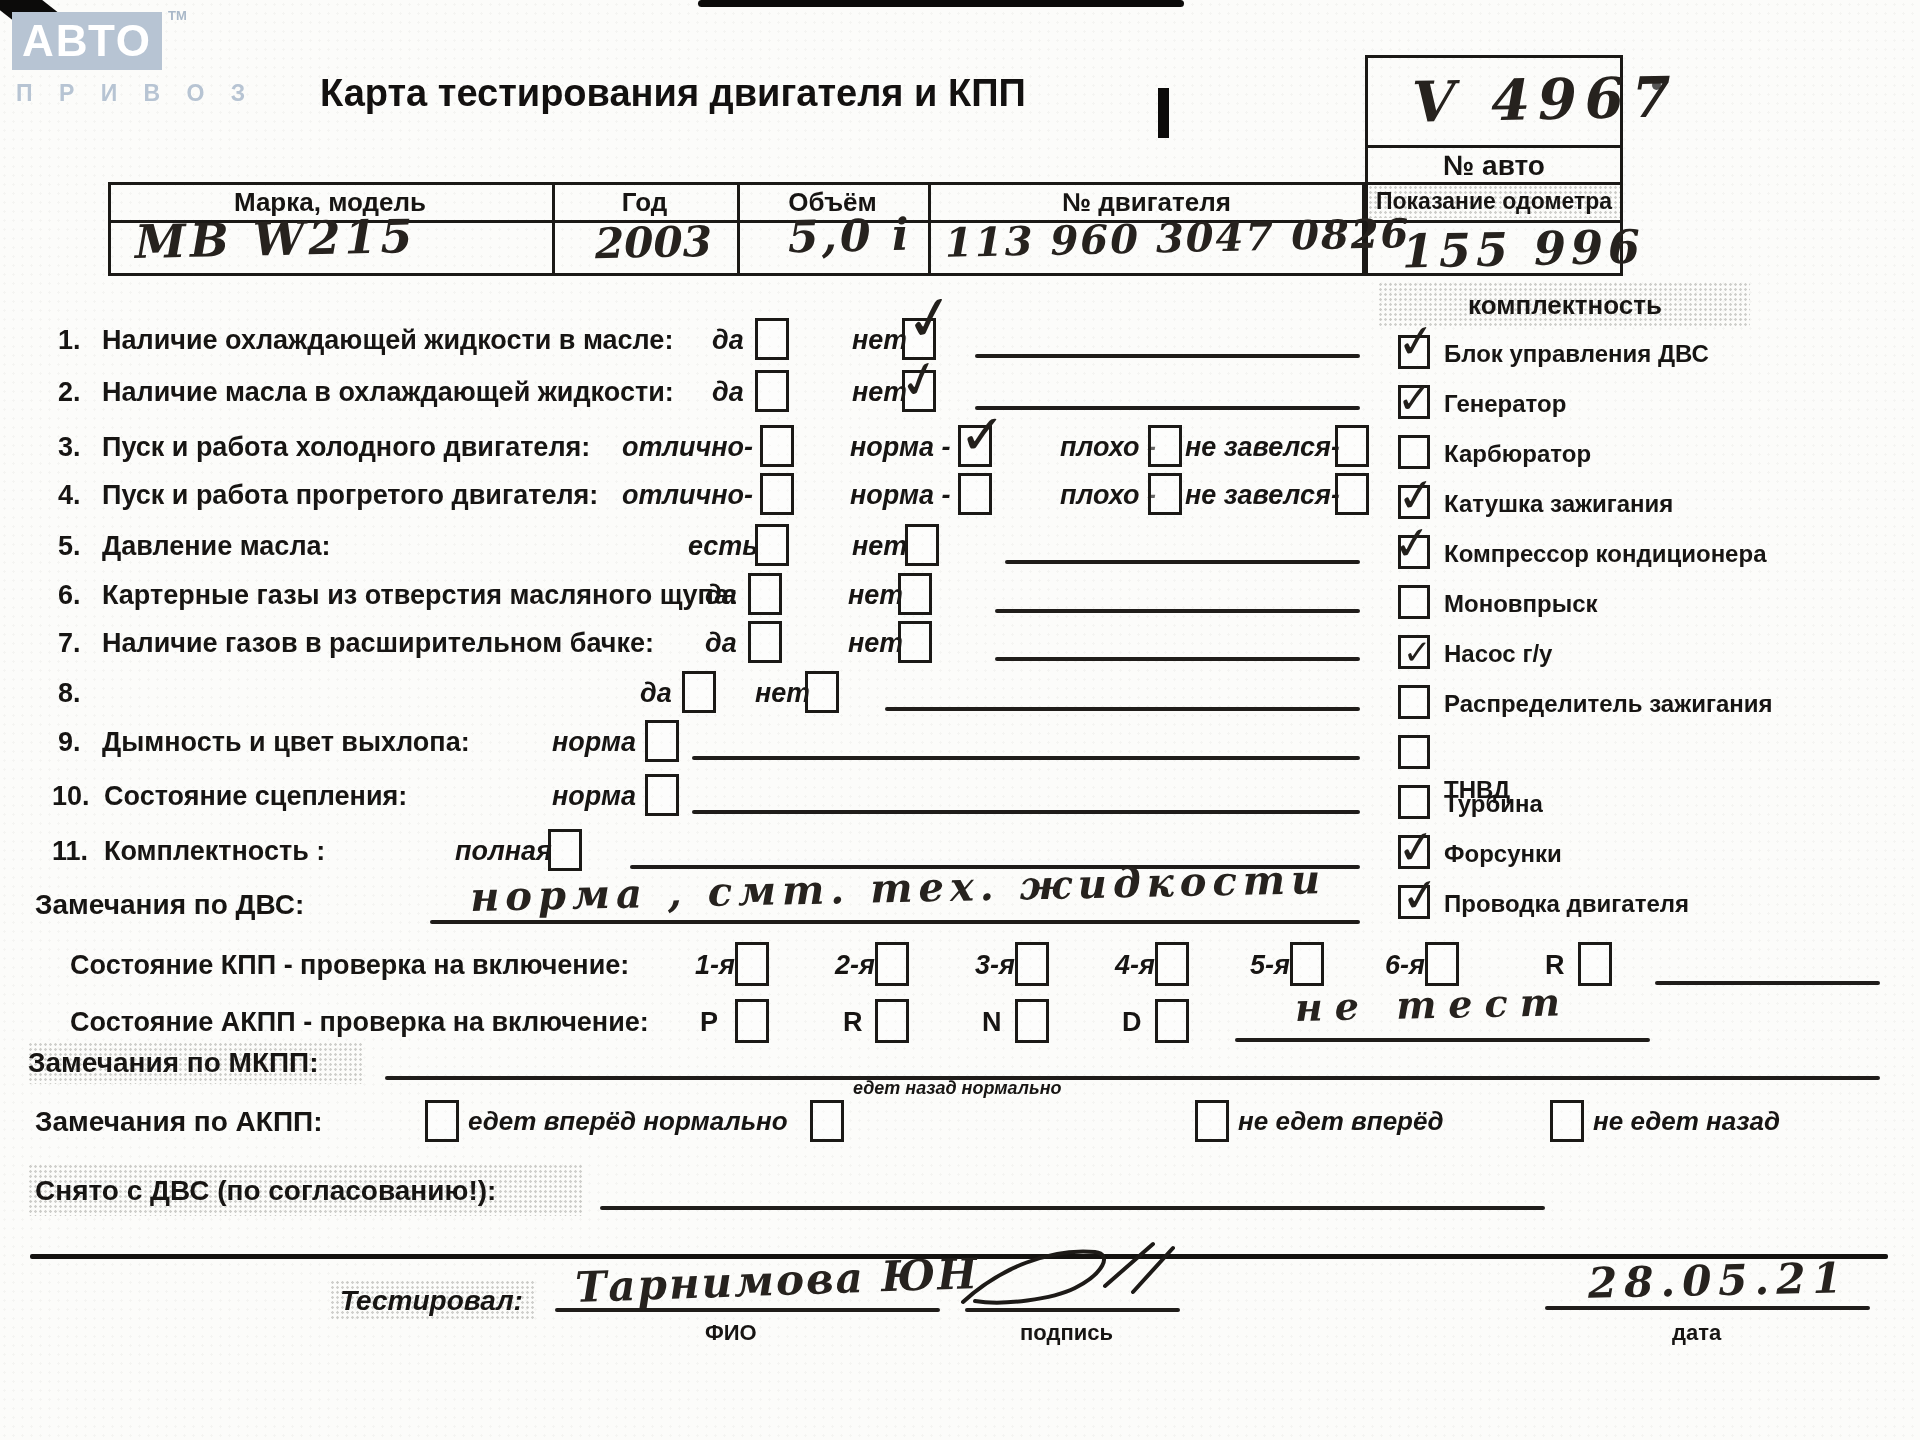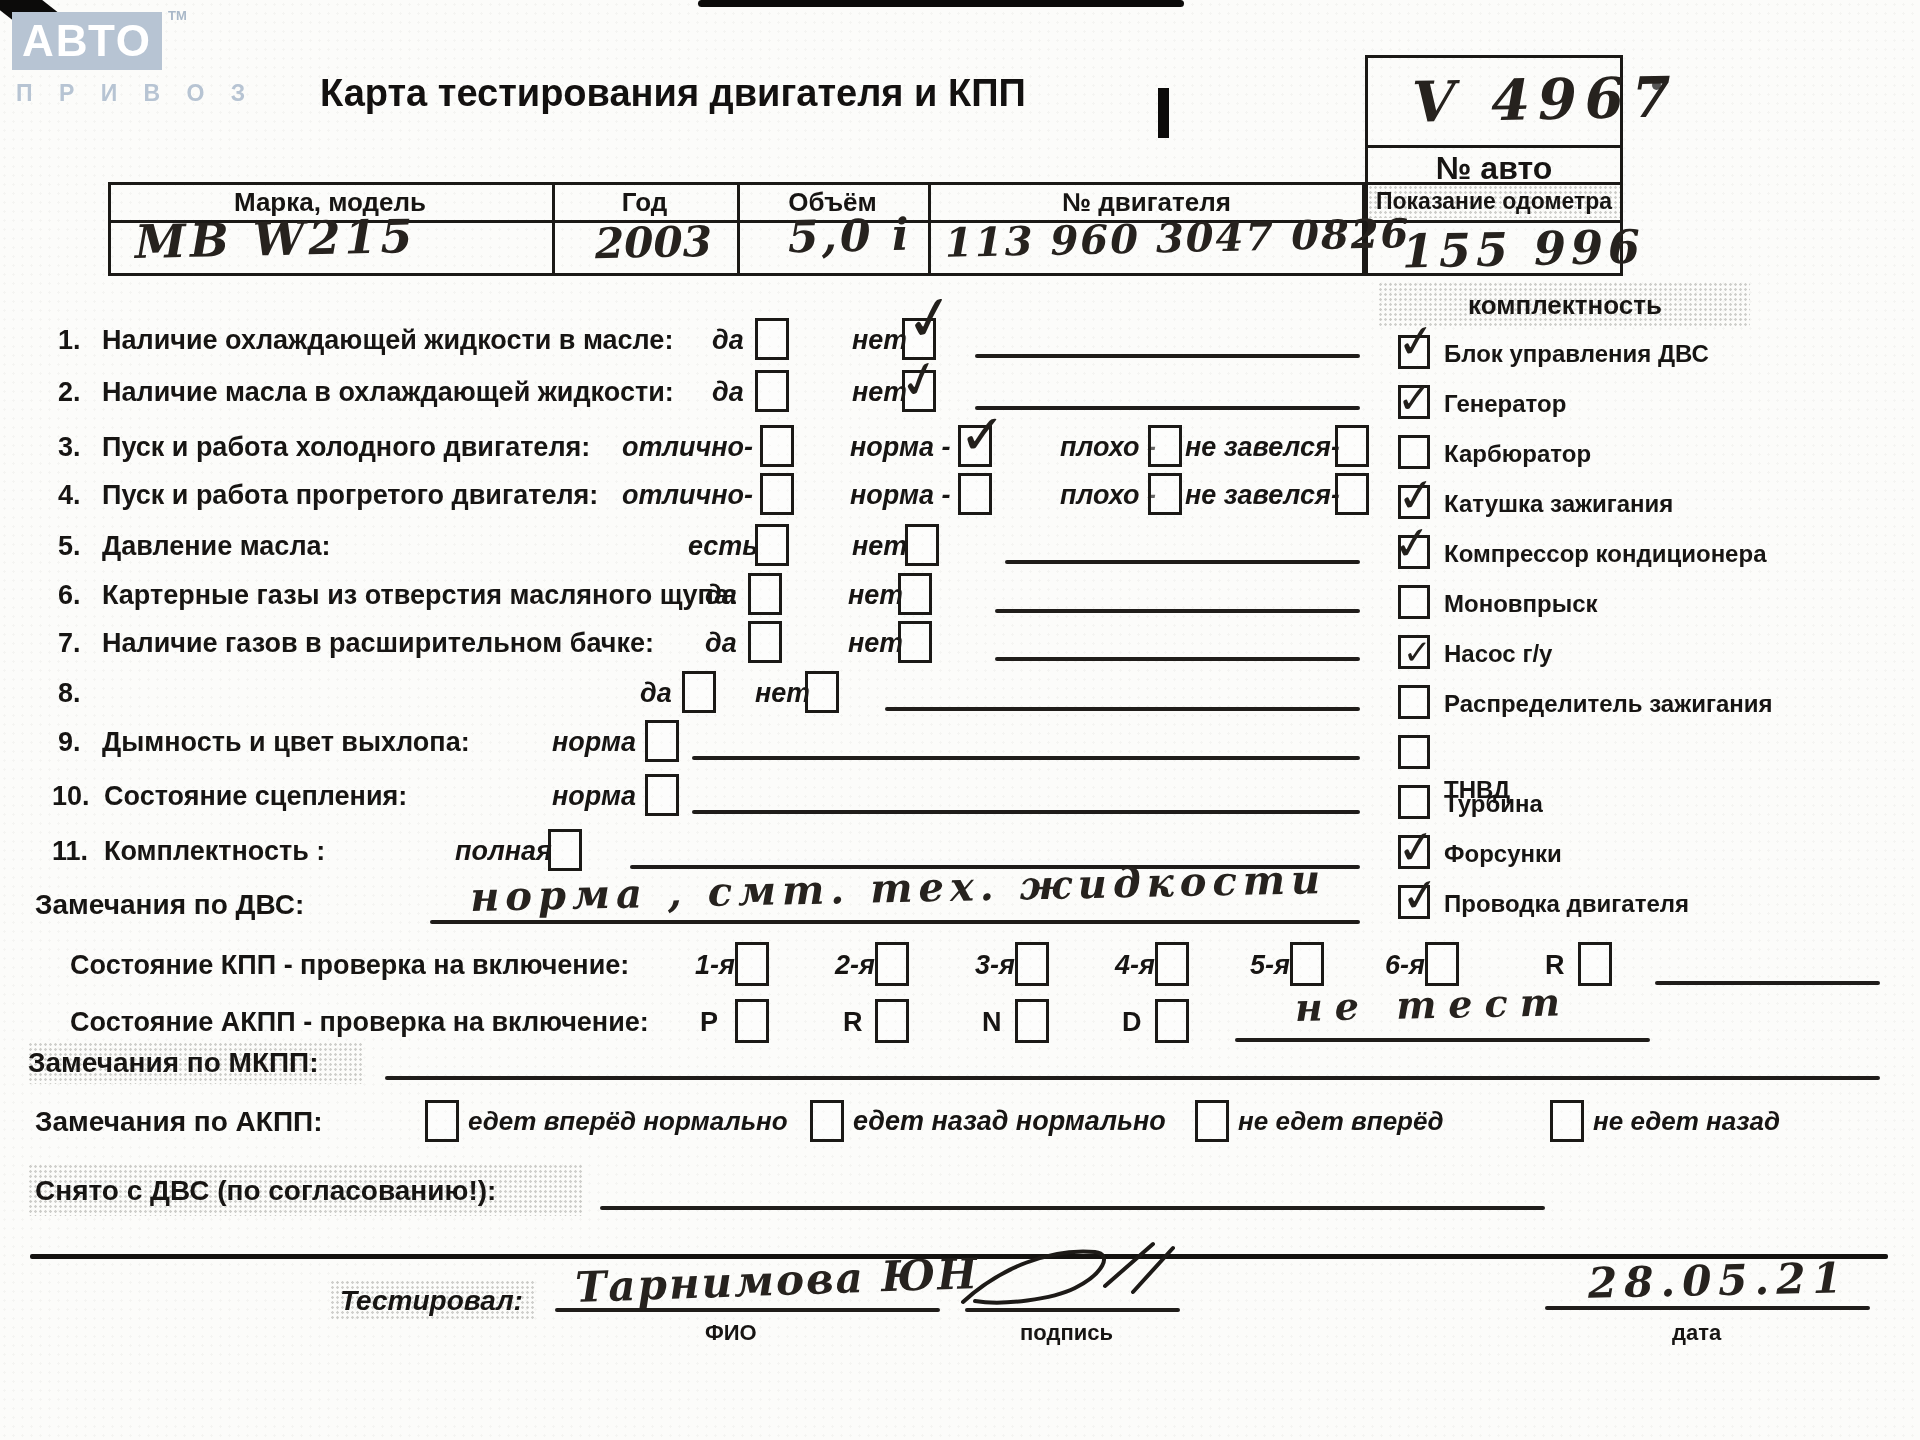--- a/index.html
+++ b/index.html
@@ -45,21 +45,21 @@
   <span style="position:absolute;left:168px;top:8px;font-size:13px;font-weight:700;color:#a9b8c8">ТМ</span>
   <span style="position:absolute;left:16px;top:80px;font-size:23px;font-weight:700;letter-spacing:10px;color:#b7c4d3">П Р И В О З</span>
 
   <span style="position:absolute;left:320px;top:72px;font-size:38px;font-weight:700;color:#131110;white-space:nowrap">Карта тестирования двигателя  и КПП</span>
 
   <div class="rect" style="left:1365px;top:55px;width:258px;height:221px"></div>
   <div class="hline" style="left:1365px;top:145px;width:258px"></div>
   <div class="hline" style="left:1365px;top:182px;width:258px"></div>
   <div class="hline" style="left:1365px;top:220px;width:258px"></div>
   <span class="hw" style="left:1412px;top:66px;font-size:56px;letter-spacing:8px">V 4967</span>
-  <div class="tcell" style="left:1365px;top:150px;width:258px;font-size:32px">№ авто</div>
+  <div class="tcell" style="left:1365px;top:150px;width:258px;font-size:28px">№ авто</div>
   <div class="speckle" style="left:1368px;top:185px;width:252px;height:33px"></div>
   <div class="tcell" style="left:1365px;top:188px;width:258px;font-size:23px">Показание одометра</div>
   <span class="hw" style="left:1402px;top:222px;font-size:46px;letter-spacing:5px">155 996</span>
 
   <div class="rect" style="left:108px;top:182px;width:1257px;height:94px"></div>
   <div class="hline" style="left:108px;top:220px;width:1257px"></div>
   <div class="vline" style="left:552px;top:182px;height:94px"></div>
   <div class="vline" style="left:737px;top:182px;height:94px"></div>
   <div class="vline" style="left:928px;top:182px;height:94px"></div>
   <div class="tcell" style="left:108px;top:187px;width:444px">Марка, модель</div>
@@ -240,21 +240,21 @@
   <div class="wline" style="left:1235px;top:1038px;width:415px"></div>
 
   <div class="speckle" style="left:28px;top:1042px;width:335px;height:42px"></div>
   <span class="sect" style="left:28px;top:1046px">Замечания по МКПП:</span>
   <div class="wline" style="left:385px;top:1076px;width:1495px"></div>
 
   <span class="sect" style="left:35px;top:1105px">Замечания по АКПП:</span>
   <div class="box" style="left:425px;top:1100px"></div>
   <span class="lbl it" style="left:468px;top:1105px;font-size:26px">едет вперёд нормально</span>
   <div class="box" style="left:810px;top:1100px"></div>
-  <span class="lbl it" style="left:853px;top:1105px;font-size:27px">едет назад нормально</span>
+  <span class="lbl it" style="left:853px;top:1072px;font-size:18px">едет назад нормально</span>
   <div class="box" style="left:1195px;top:1100px"></div>
   <span class="lbl it" style="left:1238px;top:1105px;font-size:26px">не едет вперёд</span>
   <div class="box" style="left:1550px;top:1100px"></div>
   <span class="lbl it" style="left:1593px;top:1105px;font-size:26px">не едет назад</span>
 
   <div class="speckle" style="left:28px;top:1164px;width:555px;height:52px"></div>
   <span class="sect" style="left:35px;top:1174px">Снято с ДВС (по согласованию!):</span>
   <div class="wline" style="left:600px;top:1206px;width:945px"></div>
 
   <div style="position:absolute;left:30px;top:1254px;width:1858px;height:5px;background:#141210;border-radius:2px"></div>

